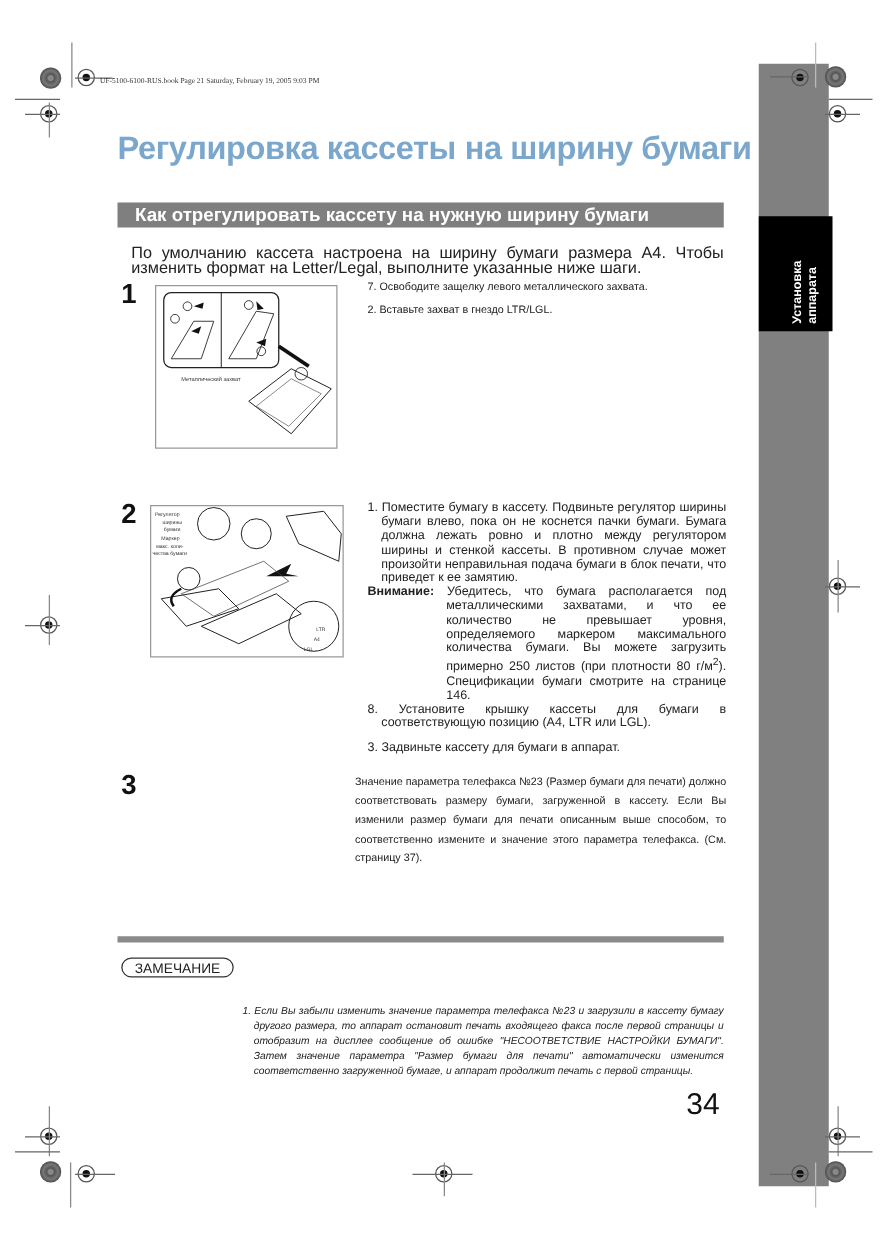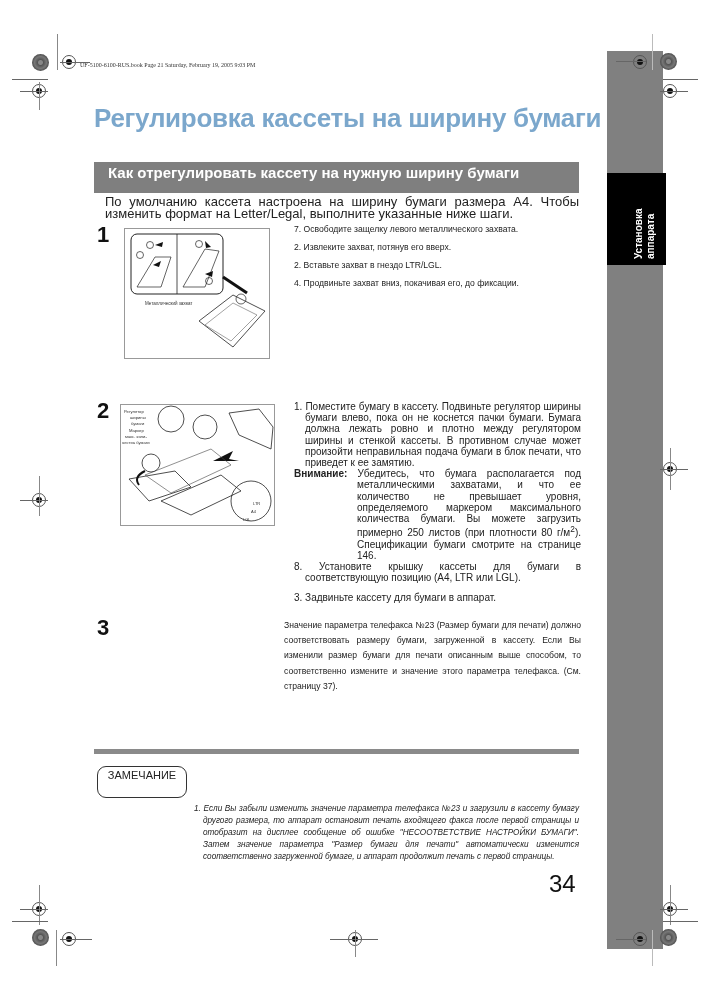--- a/index.html
+++ b/index.html
@@ -21,41 +21,41 @@
   .side-tab-text {
     position:absolute; left:0; top:0; width:92px; height:59px;
     transform-origin:0 0; transform:translate(8px,92px) rotate(-90deg);
     color:#fff; font-size:10px; font-weight:bold; line-height:12px;
     display:flex; flex-direction:column; justify-content:center; padding-left:6px; box-sizing:border-box;
   }
 
   .header-line { position:absolute; left:80px; top:62px; font-family:"Liberation Serif", serif; font-size:6px; color:#333; white-space:nowrap; }
 
   .page-title { position:absolute; left:94px; top:103px; font-size:26px; font-weight:bold; color:#7ba7cc; white-space:nowrap; letter-spacing:-0.3px; }
-  .section-bar { position:absolute; left:94px; top:162px; width:485px; height:31px; background:#7f7f7f; }
+  .section-bar { position:absolute; left:94px; top:162px; width:485px; height:20px; background:#7f7f7f; }
   .section-title { position:absolute; left:14px; top:2px; color:#fff; font-size:15px; font-weight:bold; white-space:nowrap; }
 
   .intro { position:absolute; left:105px; top:196px; width:474px; font-size:13px; line-height:12px; text-align:justify; }
 
   .step-num { position:absolute; font-size:22px; font-weight:bold; color:#111; }
 
   .fig { position:absolute; border:1px solid #999; background:#fff; box-sizing:border-box; }
 
   .list { position:absolute; font-size:8.6px; line-height:11px; color:#222; }
   .list .item { margin-bottom:7px; }
   .list2 { position:absolute; font-size:10px; line-height:11.2px; color:#222; text-align:justify; }
   .hang { padding-left:11px; text-indent:-11px; }
   .warn { padding-left:63px; text-indent:-63px; }
   .warn b { font-weight:bold; }
 
   .step3-text { position:absolute; left:284px; top:618px; width:297px; font-size:8.6px; line-height:15.2px; text-align:justify; }
 
   .note-bar { position:absolute; left:94px; top:749px; width:485px; height:5px; background:#8a8a8a; }
   .note-label {
-    position:absolute; left:97px; top:766px; width:90px; height:32px; box-sizing:border-box;
+    position:absolute; left:97px; top:766px; width:90px; height:16px; box-sizing:border-box;
     border:1px solid #333; border-radius:9px; font-size:11px; text-align:center; line-height:16px; color:#222;
   }
   .note-text { position:absolute; left:194px; top:767px; width:385px; font-size:8.2px; line-height:12px; font-style:italic; text-align:justify; color:#222;margin-top:36px; }
   .note-text .hang { padding-left:9px; text-indent:-9px; }
 
   .page-number { position:absolute; left:549px; top:870px; font-size:24px; color:#111; }
 
   svg { display:block; }
 </style>
 </head>
@@ -146,23 +146,21 @@
     <path d="M80 12 l6 6 l-5 1 z" fill="#111"></path>
     <text x="20" y="76" font-size="4.5" font-family="Liberation Sans, sans-serif" fill="#333">Металлический захват</text>
     <path d="M98 48 L122 64" stroke="#111" stroke-width="3"></path>
     <path d="M74 92 L108 66 L140 82 L108 118 Z" fill="none" stroke="#222" stroke-width="0.8"></path>
     <path d="M80 96 L108 74 L132 86 L106 112 Z" fill="none" stroke="#444" stroke-width="0.5"></path>
     <circle cx="116" cy="70" r="5" fill="none" stroke="#222" stroke-width="0.7"></circle>
   </svg>
 </div>
 <div class="list" style="left:294px;top:224px;width:290px;">
   <div class="item">7. Освободите защелку левого металлического захвата.</div>
-  <div class="item">2. Извлеките захват, потянув его вверх.</div>
   <div class="item">2. Вставьте захват в гнездо LTR/LGL.</div>
-  <div class="item">4. Продвиньте захват вниз, покачивая его,  до фиксации.</div>
 </div>
 
 <div class="step-num" style="left:97px;top:398px;">2</div>
 <div class="fig" style="left:120px;top:404px;width:155px;height:122px;">
   <svg width="153" height="120" viewBox="0 0 153 120">
     <text x="3" y="8" font-size="4.2" font-family="Liberation Sans, sans-serif" fill="#333">Регулятор</text>
     <text x="9" y="14" font-size="4.2" font-family="Liberation Sans, sans-serif" fill="#333">ширины</text>
     <text x="10" y="20" font-size="4.2" font-family="Liberation Sans, sans-serif" fill="#333">бумаги</text>
     <text x="8" y="27" font-size="4.2" font-family="Liberation Sans, sans-serif" fill="#333">Маркер</text>
     <text x="4" y="33" font-size="4.2" font-family="Liberation Sans, sans-serif" fill="#333">макс. коли-</text>

